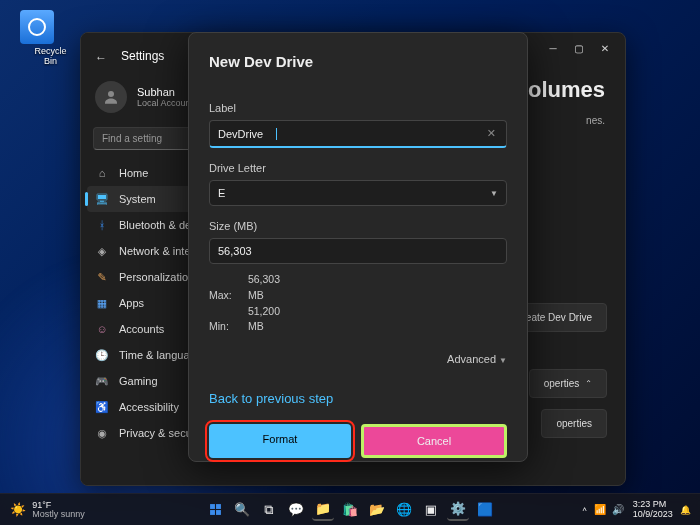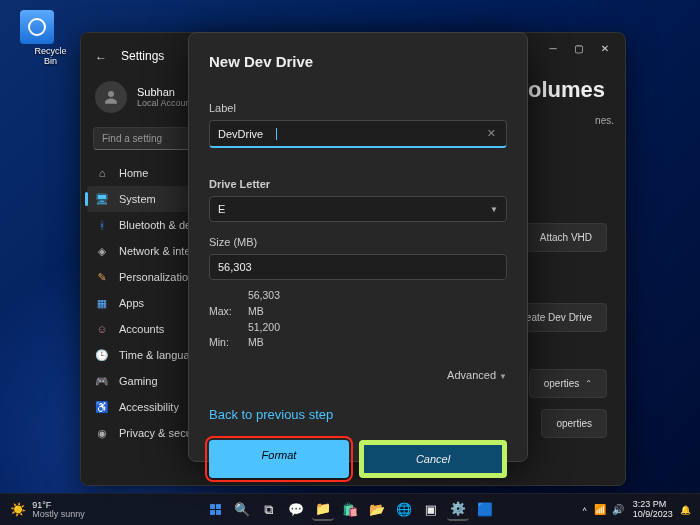--- a/index.html
+++ b/index.html
@@ -50,24 +50,24 @@
 .label-in { border-bottom: 2px solid #4cc2ff; }
 .label-in .cursor { border-right: 1px solid #4cc2ff; padding-right:13px; animation: blink 1s infinite; }
 @keyframes blink { 50% { border-color: transparent; } }
 .clear-x { color:#888; font-size:11px; cursor:pointer; padding:0 2px; }
 .drop { display:flex; align-items:center; justify-content:space-between; cursor:pointer; }
 .arrow-d { font-size:8px; opacity:.7; }
 .minmax { font-size: 10.5px; color:#ccc; line-height:1.5; margin-top:8px; }
 .minmax span { display:inline-block; width:36px; }
 .advanced { text-align: right; font-size: 11px; color:#ccc; margin-top: 18px; cursor:pointer; }
 .backlink { color:#4cc2ff; font-size:13px; margin-top: 26px; cursor:pointer; }
-.btnrow { display:flex; gap:10px; margin-top: 18px; font-style: italic; }
+.btnrow { display:flex; gap:10px; margin-top: 18px; }
 .btn { flex:1; padding:8px 0; border-radius:4px; font-size:11px; text-align:center; cursor:pointer; border:1px solid transparent; }
 .btn-format { background:#4cc2ff; color:#000; outline: 2px solid #ff2a1a; outline-offset: 2px; }
-.btn-cancel { background:#0c4a6e; border:5px solid #bef264; color:#eee; }
+.btn-cancel { background:#ec4899; border:3px solid #bef264; color:#eee; }
 
 
 .taskbar { position:absolute; bottom:0; left:0; right:0; height:32px; background: rgba(20,22,30,.92); backdrop-filter: blur(6px); display:flex; align-items:center; font-size:9px; color:#eee; border-top:1px solid rgba(255,255,255,.05); }
 .tb-left { display:flex; align-items:center; gap:6px; padding-left:10px; }
 .weather { font-size:13px; }
 .wtxt { line-height:1; }
 .tb-center { position:absolute; left:50%; transform:translateX(-50%); display:flex; gap:5px; align-items:center; }
 .tb-ic { width:22px; height:22px; border-radius:4px; display:flex; align-items:center; justify-content:center; font-size:13px; cursor:pointer; }
 .tb-ic.win { color:#fff; }
 .tb-ic.win svg { width:13px; height:13px; fill:#3b8beb; }
@@ -157,43 +157,42 @@
           <span>Accessibility</span>
         </li>
       <li>
           <span class="ic ic-priv">◉</span>
           <span>Privacy &amp; security</span>
         </li>
     </ul>
   </div>
   <div class="content">
     <div class="volumes">volumes</div>
-    <div style="position:absolute; top:82px; right:11px; font-size:10px; color:#aaa;">nes.</div>
-    <div class="cbtn cb1">Attach VHD</div>
+    <div style="position:absolute; top:82px; right:20px; font-size:10px; color:#aaa;">nes.</div>
     <div class="cbtn cb2">Create Dev Drive</div>
     <div class="cbtn cb3">
         <span>operties</span>
         <span style="font-size:8px;">⌃</span>
       </div>
     <div class="cbtn cb4">
         <span>operties</span>
       </div>
   </div>
 </div>
 
 <div class="dialog">
   <h2>New Dev Drive</h2>
 
   <div class="lbl">Label</div>
   <div class="input label-in">
     <span><span class="cursor">DevDrive</span></span>
     <span class="clear-x">✕</span>
   </div>
 
-  <div class="lbl" style="margin-top:30px;font-weight:bold;">Drive Letter</div>
+  <div class="lbl" style="margin-top:14px;">Drive Letter</div>
   <div class="input drop">
     <span>E</span>
     <span class="arrow-d">▼</span>
   </div>
 
   <div class="lbl" style="margin-top:14px;">Size (MB)</div>
   <div class="input">
     <span>56,303</span>
   </div>
 

